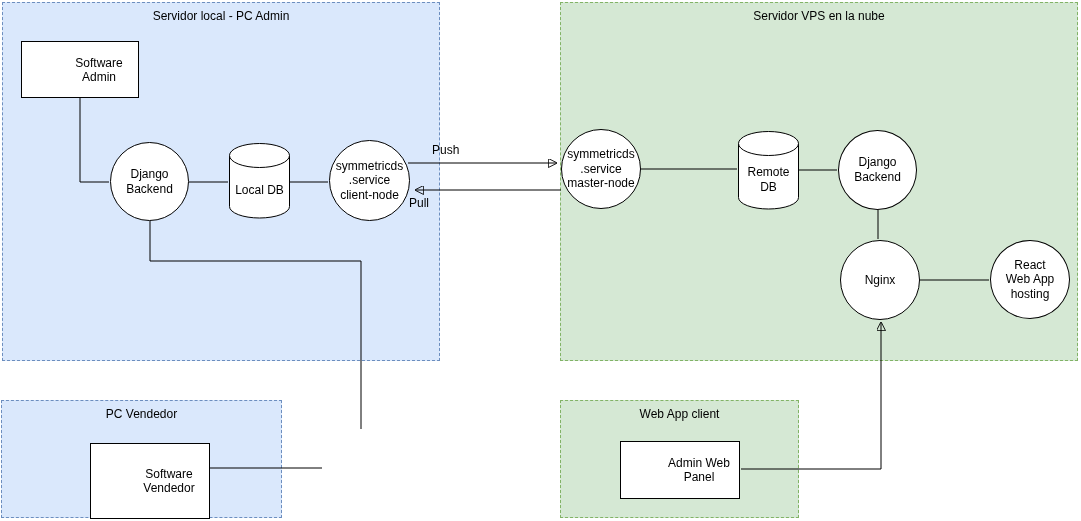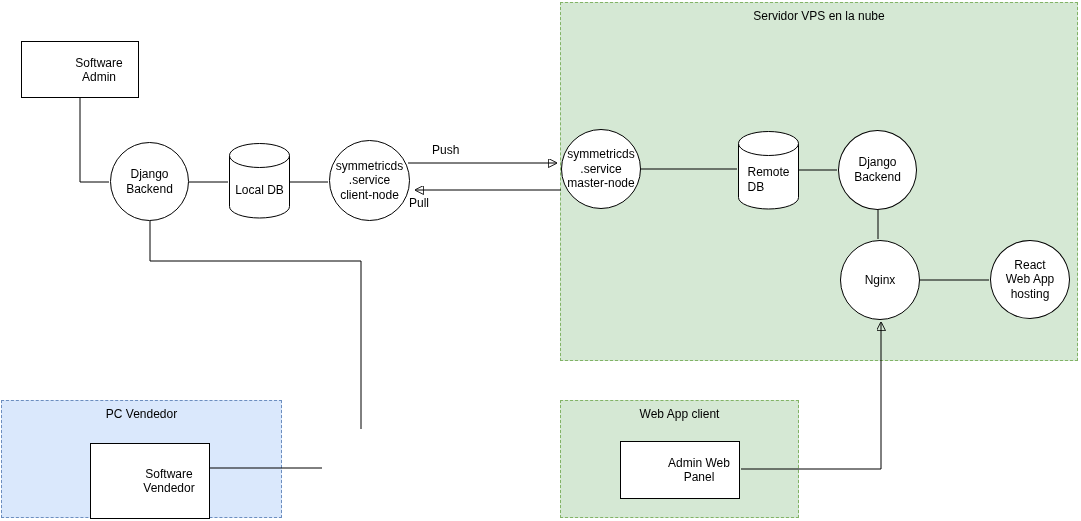--- a/index.html
+++ b/index.html
@@ -44,31 +44,34 @@
     box-sizing: border-box;
     display: flex; align-items: center; justify-content: center;
     text-align: center; white-space: pre-line;
     line-height: 1.22;
   }
   .cylinder { position: absolute; }
   .cylinder svg { position: absolute; left: 0; top: 0; }
   .cyl-label {
     position: absolute; left: 0; right: 0; top: 22px; bottom: 3px;
     display: flex; align-items: center; justify-content: center;
-    white-space: pre-line;
+    text-align: center; white-space: pre-line;
     line-height: 1.22;
   }
   .edge-label { position: absolute; white-space: nowrap; }
   .node-label { display: block; }
 </style>
 </head>
 <body>
 
 <div class="canvas">
 
+  <div class="group blue" style="left:2px; top:2px; width:438px; height:359px;">
+    <div class="group-title">Servidor local - PC Admin</div>
+  </div>
 
   <div class="group green" style="left:560px; top:2px; width:518px; height:359px;padding-left:35px;">
     <div class="group-title">Servidor VPS en la nube</div>
   </div>
 
   <div class="group blue" style="left:1px; top:400px; width:281px; height:118px;">
     <div class="group-title">PC Vendedor</div>
   </div>
 
   <div class="group green" style="left:560px; top:400px; width:239px; height:118px;">

